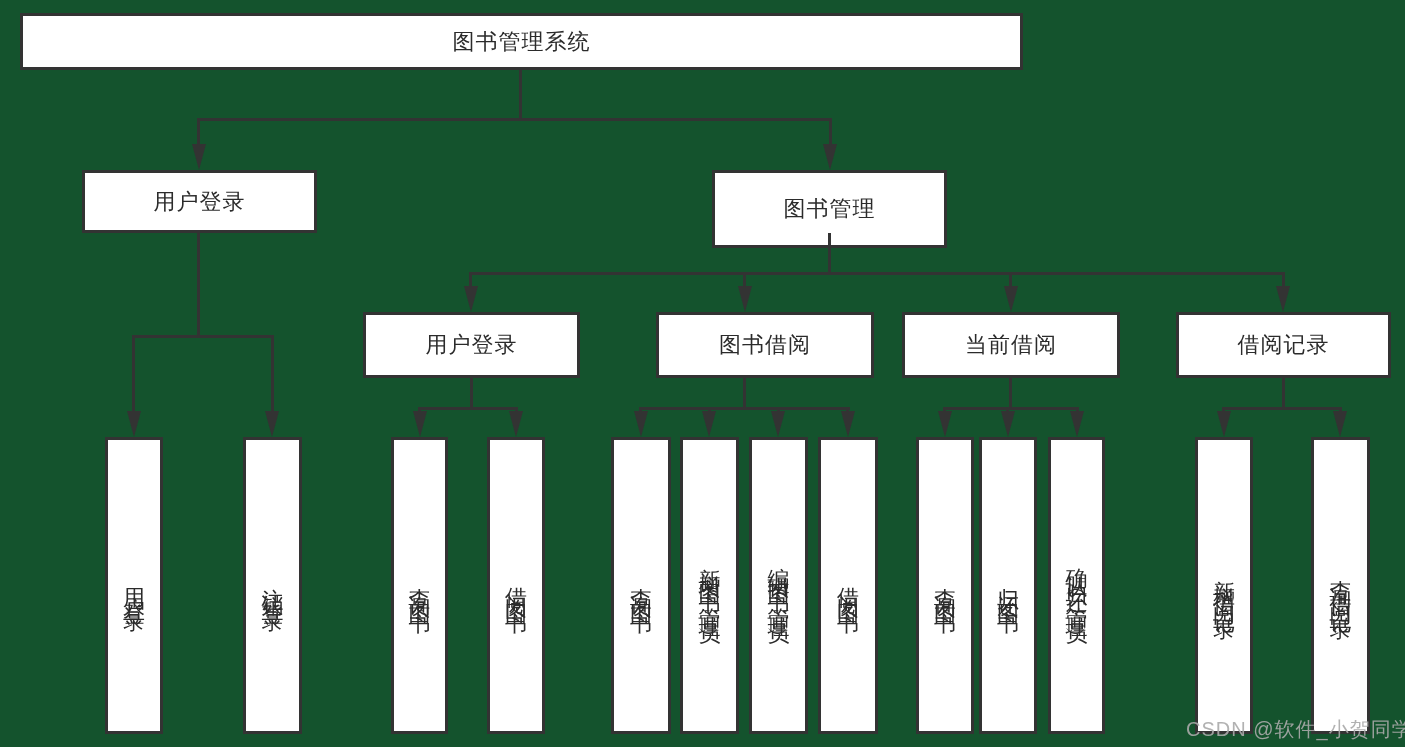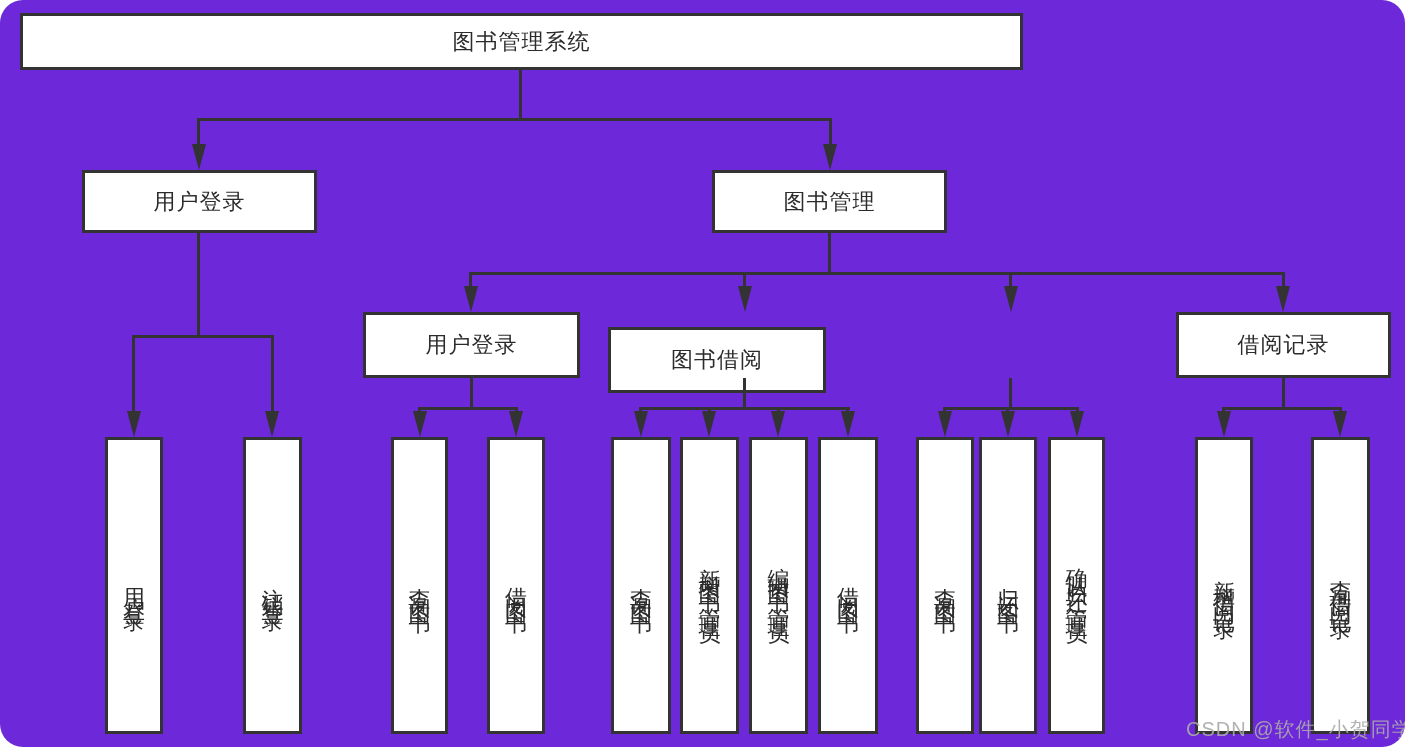--- a/index.html
+++ b/index.html
@@ -1,18 +1,18 @@
 <!DOCTYPE html>
 <html><head>
 <meta charset="utf-8">
 <style>
   html,body{margin:0;padding:0;background:#ffffff;}
   #stage{
-    position:relative;width:1405px;height:747px;background:#6d28d9;overflow:hidden;
-    font-family:"Liberation Sans","DejaVu Sans",sans-serif;color:#2b2b2b;border-radius:23px;
+    position:relative;width:1405px;height:747px;background:#14532d;overflow:hidden;
+    font-family:"Liberation Sans","DejaVu Sans",sans-serif;color:#2b2b2b;
   }
   .node{
     position:absolute;box-sizing:border-box;border:3px solid #333333;background:#ffffff;
     display:flex;align-items:center;justify-content:center;
   }
   .node .hlabel{font-size:22px;letter-spacing:1px;white-space:nowrap;}
   .node .vlabel{
     writing-mode:vertical-rl;text-orientation:mixed;
     font-size:22px;line-height:1;letter-spacing:8px;white-space:nowrap;
   }
@@ -24,24 +24,24 @@
     border-top:26px solid #333333;
   }
   .watermark{
     position:absolute;left:1186px;top:716px;z-index:10;
     font-size:20px;color:rgba(170,170,170,0.9);letter-spacing:1px;white-space:nowrap;
   }
   
   #n-root{left:20px;top:13px;width:1003px;height:57px;}
   
   #n-l2-0{left:82px;top:170px;width:235px;height:63px;}
-  #n-l2-1{left:712px;top:170px;width:235px;height:63px;}
+  #n-l2-1{left:712px;top:170px;width:235px;height:78px;}
   
   #n-l3-0{left:363px;top:312px;width:217px;height:66px;}
-  #n-l3-1{left:608px;top:312px;width:218px;height:66px;margin-top:15px;}
+  #n-l3-1{left:656px;top:312px;width:218px;height:66px;}
   #n-l3-2{left:902px;top:312px;width:218px;height:66px;}
   #n-l3-3{left:1176px;top:312px;width:215px;height:66px;}
   
   .leaf{top:437px;height:297px;}
   #n-lf-0{left:105px;width:58px;}
   #n-lf-1{left:243px;width:59px;}
   #n-lf-2{left:391px;width:57px;}
   #n-lf-3{left:487px;width:58px;}
   #n-lf-4{left:611px;width:60px;}
   #n-lf-5{left:680px;width:59px;}
@@ -67,20 +67,23 @@
   </div>
   <div class="node" id="n-l2-1">
     <span class="hlabel">图书管理</span>
   </div>
 
   <div class="node" id="n-l3-0">
     <span class="hlabel">用户登录</span>
   </div>
   <div class="node" id="n-l3-1">
     <span class="hlabel">图书借阅</span>
+  </div>
+  <div class="node" id="n-l3-2">
+    <span class="hlabel">当前借阅</span>
   </div>
   <div class="node" id="n-l3-3">
     <span class="hlabel">借阅记录</span>
   </div>
 
   <div class="node leaf" id="n-lf-0">
     <span class="vlabel">用户登录</span>
   </div>
   <div class="node leaf" id="n-lf-1">
     <span class="vlabel">注销登录</span>

